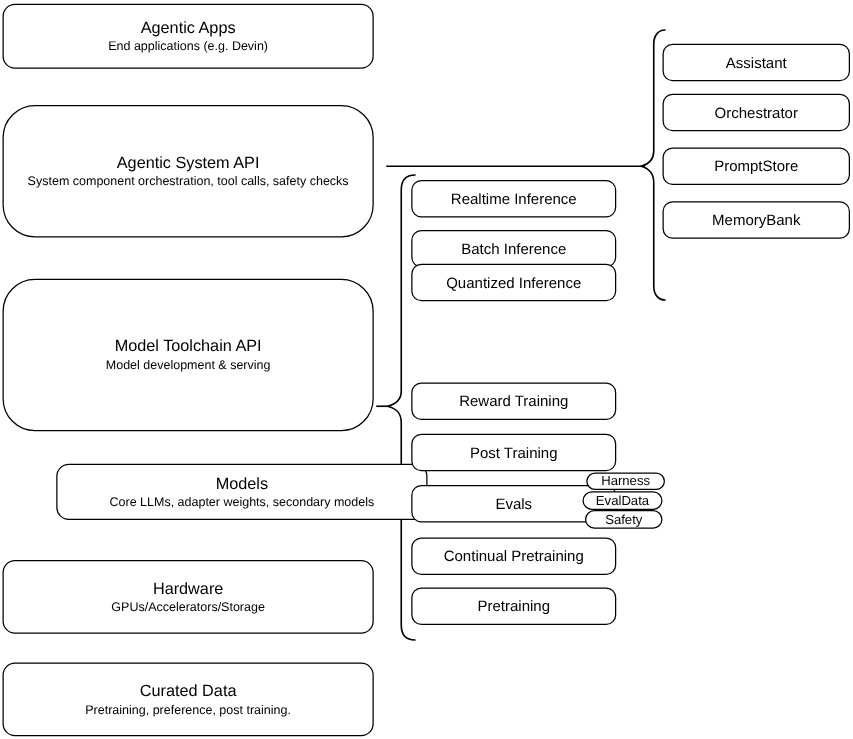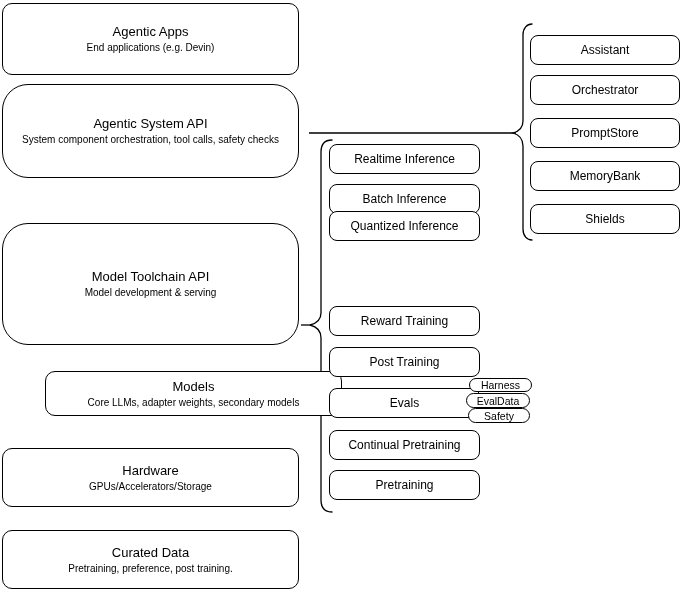--- a/index.html
+++ b/index.html
@@ -21,21 +21,21 @@
     flex-direction: column;
     align-items: center;
     justify-content: center;
     text-align: center;
   }
   .left-node { left: 2px; width: 297px; }
   .r10 { border-radius: 10px; }
   .r26 { border-radius: 26px; }
   .node-title { font-size: 13px; line-height: 15px; }
   .node-subtitle { font-size: 10px; line-height: 12px; margin-top: 3px; }
-  .mid-node { left: 329px; width: 151px; height: 30px; border-radius: 8px; }
+  .mid-node { left: 329px; width: 164px; height: 30px; border-radius: 8px; }
   .right-node { left: 530px; width: 150px; height: 30px; border-radius: 8px; }
   .small-label { font-size: 12px; line-height: 14px; }
   .pill {
     position: absolute;
     box-sizing: border-box;
     background: #ffffff;
     border: 1.2px solid #000000;
     border-radius: 8px;
     display: flex;
     align-items: center;
@@ -56,26 +56,26 @@
 
 <div id="canvas">
 
   <svg id="connector-layer" viewBox="0 0 682 591" xmlns="http://www.w3.org/2000/svg">
     <path d="M 309 133 L 516 133" stroke="#000000" stroke-width="1.3" fill="none"></path>
     <path d="M 301 325 L 311 325" stroke="#000000" stroke-width="1.3" fill="none"></path>
     <path d="M 332 140 C 325 140 321 144 321 152 L 321 313 C 321 319 318 323 310 325 C 318 327 321 331 321 338 L 321 500 C 321 508 325 512 332 512" stroke="#000000" stroke-width="1.3" fill="none" stroke-linecap="round"></path>
     <path d="M 532 24 C 527 24 523 28 523 35 L 523 121 C 523 127 520 131 513 133 C 520 135 523 139 523 146 L 523 229 C 523 236 527 240 532 240" stroke="#000000" stroke-width="1.3" fill="none" stroke-linecap="round"></path>
   </svg>
 
-  <div class="node left-node r10" style="top:3px; height:72px;">
+  <div class="node left-node r10" style="top:3px; height:52px;">
     <div class="node-title">Agentic Apps</div>
     <div class="node-subtitle">End applications (e.g. Devin)</div>
   </div>
 
-  <div class="node left-node r26" style="top:84px; height:94px;">
+  <div class="node left-node r26" style="top:84px; height:106px;">
     <div class="node-title">Agentic System API</div>
     <div class="node-subtitle">System component orchestration, tool calls, safety checks</div>
   </div>
 
   <div class="node left-node r26" style="top:223px; height:122px;">
     <div class="node-title">Model Toolchain API</div>
     <div class="node-subtitle">Model development &amp; serving</div>
   </div>
 
   <div class="node left-node r10" style="top:371px; height:45px;margin-left:43px;">
@@ -133,17 +133,14 @@
   </div>
   <div class="node right-node" style="top:75px;">
     <span class="small-label">Orchestrator</span>
   </div>
   <div class="node right-node" style="top:118px;">
     <span class="small-label">PromptStore</span>
   </div>
   <div class="node right-node" style="top:161px;">
     <span class="small-label">MemoryBank</span>
   </div>
-  <div class="node right-node" style="top:204px;">
-    <span class="small-label">Shields</span>
-  </div>
 
 </div>
 
 </body></html>

